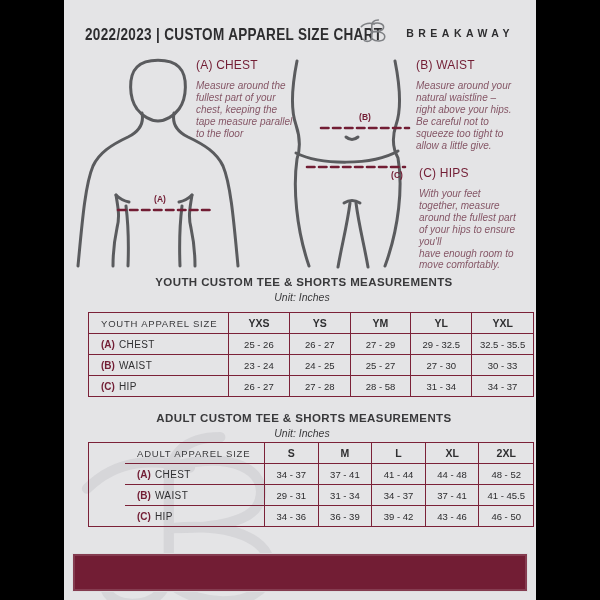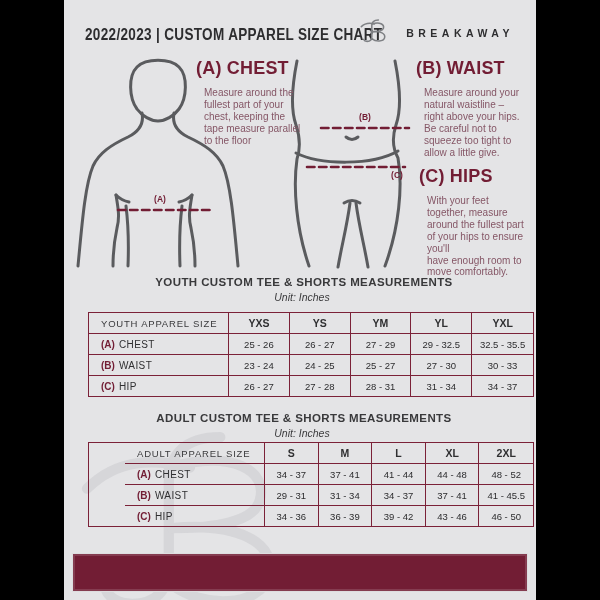--- a/index.html
+++ b/index.html
@@ -35,23 +35,23 @@
   }
   #lblA{left:83px;top:194px;}
   #lblB{left:288px;top:112px;}
   #lblC{left:320px;top:170px;}
 
   
   .guide-block{position:absolute;width:120px;}
   #guide-chest{left:132px;top:58px;}
   #guide-waist{left:352px;top:58px;width:118px;}
   #guide-hips{left:355px;top:166px;width:116px;}
-  .guide-block h3{margin:0 0 8px 0;font-size:18px;font-weight:700;color:#721d34;letter-spacing:.2px;}
+  .guide-block h3{margin:0 0 8px 0;font-size:12px;font-weight:400;color:#721d34;letter-spacing:.2px;}
   .guide-block p{
-    margin:8px;font-size:10px;line-height:11.9px;
+    margin:0;font-size:10px;line-height:11.9px;font-style:italic;
     color:#855666;white-space:pre-line;
   }
 
   
   .section-title{position:absolute;left:8px;right:0;text-align:center;
     font-weight:700;font-size:11.5px;letter-spacing:.4px;color:#39393b;}
   .section-unit{position:absolute;left:4px;right:0;text-align:center;
     font-weight:400;font-style:italic;font-size:10.5px;color:#3b3b3d;}
   #youth-title{top:276px;} #youth-unit{top:291px;}
   #adult-title{top:412px;} #adult-unit{top:427px;}
@@ -201,21 +201,21 @@
         <div class="tc">27 - 30</div>
         <div class="tc">30 - 33</div>
       </div>
       <div class="tr">
         <div class="tc lbl">
             <span class="mk">(C)</span>
             <span class="row-label">HIP</span>
           </div>
         <div class="tc">26 - 27</div>
         <div class="tc">27 - 28</div>
-        <div class="tc">28 - 31</div>
+        <div class="tc">28 - 58</div>
         <div class="tc">31 - 34</div>
         <div class="tc">34 - 37</div>
       </div>
     </div>
 
     <div id="adult-title" class="section-title">ADULT CUSTOM TEE &amp; SHORTS MEASUREMENTS</div>
     <div id="adult-unit" class="section-unit">Unit: Inches</div>
 
     <div id="adult-table" class="sizes-table">
       <div class="tr">

